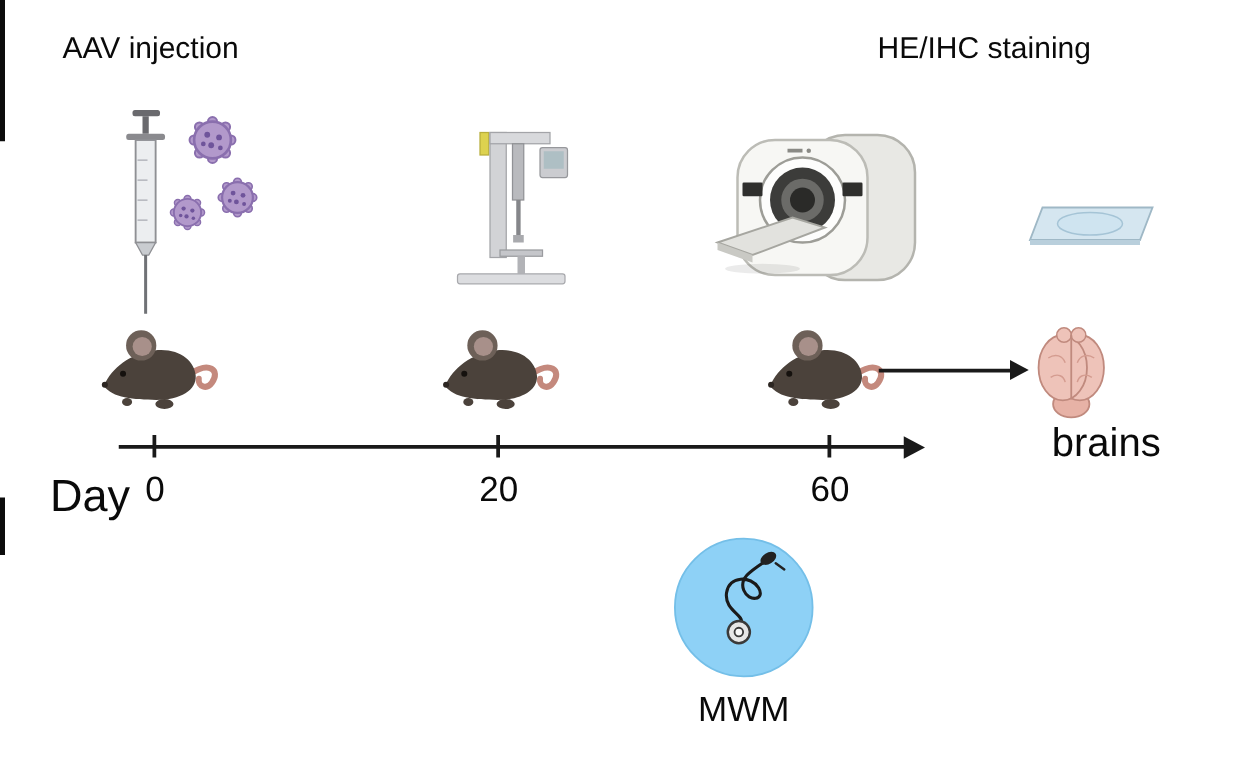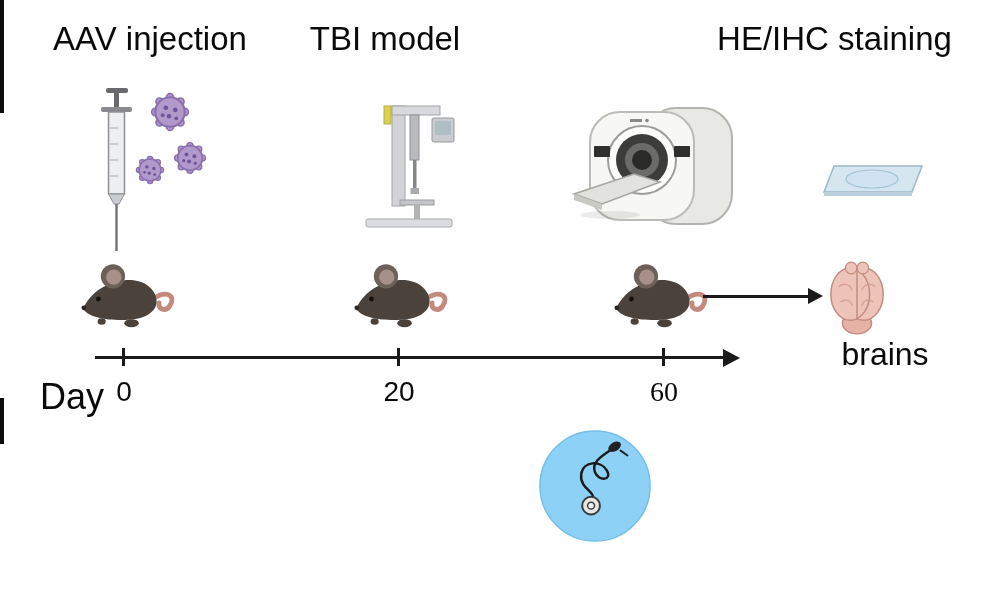--- a/index.html
+++ b/index.html
@@ -6,22 +6,22 @@
   .figure{
     position:relative;
     width:1001px;height:609px;
     background:#ffffff;
     font-family:"Liberation Sans", sans-serif;
     color:#000;
     overflow:hidden;
   }
   .stage-label{
     position:absolute;top:22px;
-    font-size:33px;line-height:34px;
-    text-align:center;white-space:nowrap;
+    font-size:24px;line-height:34px;
+    white-space:nowrap;
     color:#0a0a0a;
   }
   .icon-box{position:absolute;}
   .axis-line{position:absolute;background:#1a1a1a;}
   .arrow-head-right{
     position:absolute;width:0;height:0;
     border-top:9px solid transparent;
     border-bottom:9px solid transparent;
     border-left:17px solid #1a1a1a;
   }
@@ -81,21 +81,20 @@
             <circle cx="5" cy="-2" r="2.2"></circle>
           <circle cx="-1" cy="4" r="2.2"></circle>
             <circle cx="6" cy="6" r="1.8"></circle>
           <circle cx="-7" cy="3" r="1.8"></circle>
         </g>
       </g>
     </defs>
   </svg>
 
   <div class="stage-label" style="left:50px;width:200px;">AAV injection</div>
-  <div class="stage-label" style="left:300px;width:170px;">TBI model</div>
   <div class="stage-label" style="left:702px;width:265px;">HE/IHC staining</div>
 
   <svg class="icon-box" style="left:88px;top:86px;" width="130" height="175" viewBox="0 0 130 175">
     <rect x="18" y="2" width="22" height="5" rx="2" fill="#6a6a6e"></rect>
     <rect x="26" y="7" width="5" height="14" fill="#6a6a6e"></rect>
     <rect x="13" y="21" width="31" height="5" rx="2" fill="#8a8a8e"></rect>
     <rect x="20.5" y="26" width="16" height="82" fill="#eceef0" stroke="#8f9094" stroke-width="1.5"></rect>
     <g stroke="#a8aab2" stroke-width="1">
       <line x1="22" y1="42" x2="30" y2="42"></line>
         <line x1="22" y1="58" x2="30" y2="58"></line>
@@ -176,24 +175,25 @@
 
   <div class="axis-line" style="left:95px;top:356px;width:630px;height:3px;"></div>
   <div class="arrow-head-right" style="left:723px;top:348.5px;"></div>
   <div class="tick" style="left:122px;top:348px;"></div>
   <div class="tick" style="left:397px;top:348px;"></div>
   <div class="tick" style="left:662px;top:348px;"></div>
 
   <div class="axis-name">Day</div>
   <div class="tick-label" style="left:108px;width:32px;">0</div>
   <div class="tick-label" style="left:378px;width:42px;">20</div>
-  <div class="tick-label" style="left:643px;width:42px;font-family:Liberation Serif, serif;">60</div>
+  <div class="tick-label" style="left:643px;width:42px;">60</div>
 
   <svg class="icon-box" style="left:536px;top:427px;" width="118" height="118" viewBox="0 0 120 120">
     <circle cx="60" cy="60" r="56" fill="#8ed1f6" stroke="#74bfe8" stroke-width="1.5"></circle>
     <path d="M78,22 C66,30 56,36 60,46 C64,56 78,54 72,44 C66,34 48,34 46,48 C44,62 60,66 58,72" fill="none" stroke="#1a1a1a" stroke-width="2.5" stroke-linecap="round"></path>
     <ellipse cx="80" cy="20" rx="7" ry="4.5" fill="#222" transform="rotate(-32 80 20)"></ellipse>
     <path d="M86,24 L93,29" stroke="#222" stroke-width="2" stroke-linecap="round"></path>
     <circle cx="56" cy="80" r="9" fill="#e6e6e6" stroke="#3a3a3a" stroke-width="2"></circle>
     <circle cx="56" cy="80" r="3.5" fill="#f7f7f7" stroke="#3a3a3a" stroke-width="1.5"></circle>
   </svg>
+  <div class="mwm-label">MWM</div>
 
 </div>
 
 </body></html>

